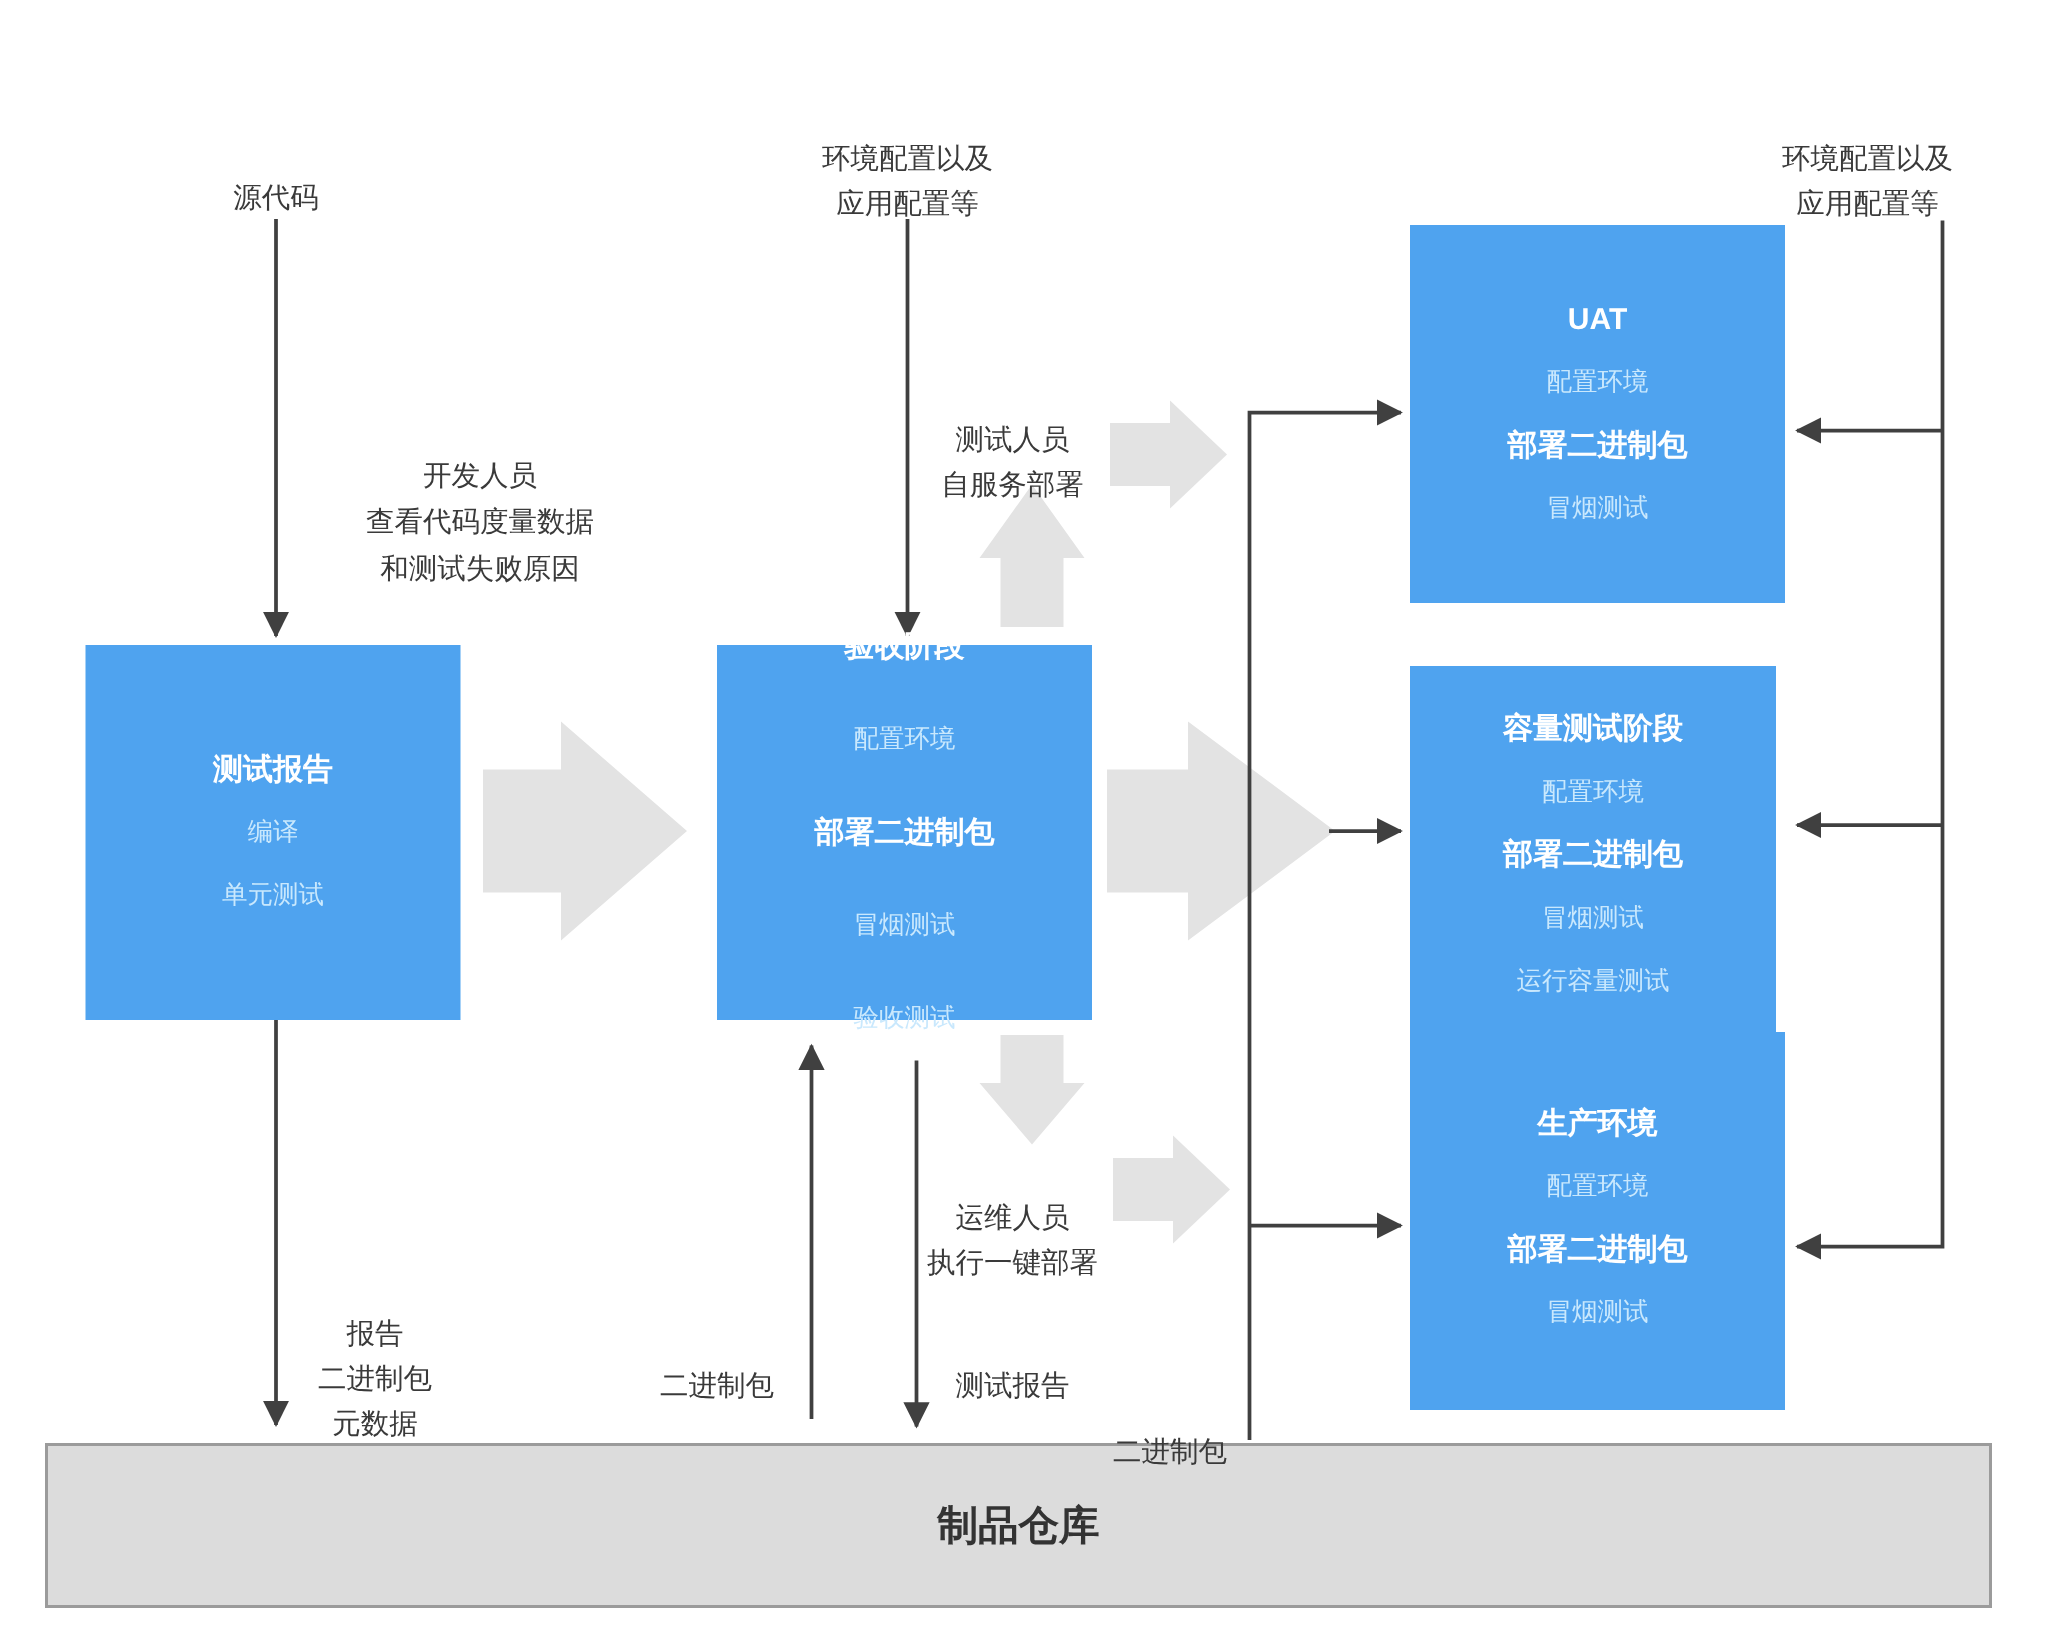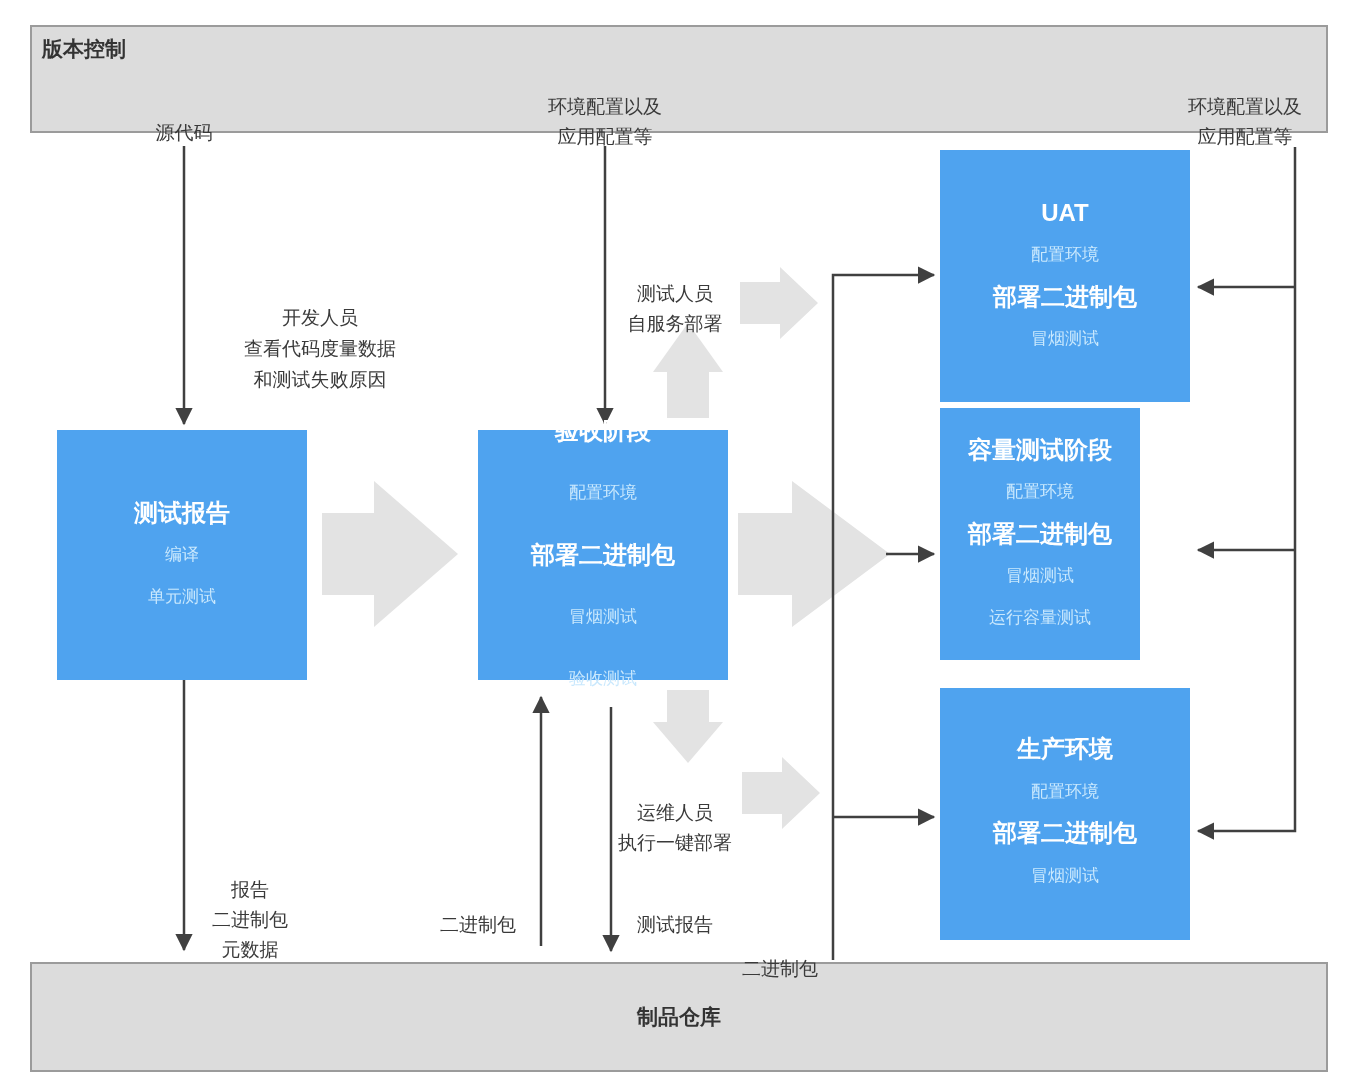--- a/index.html
+++ b/index.html
@@ -9,32 +9,32 @@
   }
   .wires{position:absolute;left:0;top:0;z-index:1;}
   .bar{
     position:absolute;left:30px;width:1298px;background:#DCDCDC;
     border:2px solid #9B9B9B;box-sizing:border-box;z-index:2;
   }
   .bar.top{top:25px;height:108px;}
   .bar.bottom{top:962px;height:110px;display:flex;align-items:center;justify-content:center;}
   .bar-title{font-size:21px;font-weight:bold;color:#333333;}
   .bar.top .bar-title{position:absolute;left:10px;top:8px;}
-  .bar.bottom .bar-title{font-size:21px;}
+  .bar.bottom .bar-title{font-size:27px;}
   .lbl{
     position:absolute;transform:translateX(-50%);text-align:center;
     font-size:19px;line-height:30px;color:#3A3A3A;white-space:pre-line;z-index:3;margin-top:32px;
   }
   .stage{
     position:absolute;background:#4FA3EF;z-index:2;
     display:flex;flex-direction:column;justify-content:center;
     text-align:center;color:#C9E8FD;
   }
   .s-line{font-size:17px;line-height:42px;}
-  .s-line.bold{font-size:24px;font-weight:bold;color:#ffffff;}
+  .s-line.bold{font-size:20px;font-weight:bold;color:#ffffff;}
 </style>
 </head>
 <body>
 
 <div class="canvas">
 
   <svg class="wires" width="1370" height="1086" viewBox="0 0 1370 1086">
     <defs>
       <marker id="ah" markerWidth="8" markerHeight="7" refX="6.5" refY="3.5" orient="auto">
         <path d="M0,0 L7,3.5 L0,7 Z" fill="#404040"></path>
@@ -58,23 +58,20 @@
       <path d="M833,960 L833,275 L934,275" marker-end="url(#ah)"></path>
       <path d="M886,554 L934,554" marker-end="url(#ah)"></path>
       <path d="M833,817 L934,817" marker-end="url(#ah)"></path>
 
       <path d="M1295,147 L1295,831 L1198,831" marker-end="url(#ah)"></path>
       <path d="M1295,287 L1198,287" marker-end="url(#ah)"></path>
       <path d="M1295,550 L1198,550" marker-end="url(#ah)"></path>
     </g>
   </svg>
 
-  <div class="bar top">
-    <div class="bar-title">版本控制</div>
-  </div>
   <div class="lbl" style="left:184px;top:86px;">源代码</div>
   <div class="lbl" style="left:605px;top:60px;">环境配置以及
 应用配置等</div>
   <div class="lbl" style="left:1245px;top:60px;">环境配置以及
 应用配置等</div>
 
   <div class="bar bottom">
     <div class="bar-title">制品仓库</div>
   </div>
 
@@ -92,21 +89,21 @@
     <div class="s-line">验收测试</div>
   </div>
 
   <div class="stage" style="left:940px;top:150px;width:250px;height:252px;">
     <div class="s-line bold">UAT</div>
     <div class="s-line">配置环境</div>
     <div class="s-line bold">部署二进制包</div>
     <div class="s-line">冒烟测试</div>
   </div>
 
-  <div class="stage" style="left:940px;top:408px;width:200px;height:252px;">
+  <div class="stage" style="left:940px;top:444px;width:244px;height:252px;">
     <div class="s-line bold">容量测试阶段</div>
     <div class="s-line">配置环境</div>
     <div class="s-line bold">部署二进制包</div>
     <div class="s-line">冒烟测试</div>
     <div class="s-line">运行容量测试</div>
   </div>
 
   <div class="stage" style="left:940px;top:688px;width:250px;height:252px;font-family:Liberation Mono, monospace;">
     <div class="s-line bold">生产环境</div>
     <div class="s-line">配置环境</div>

